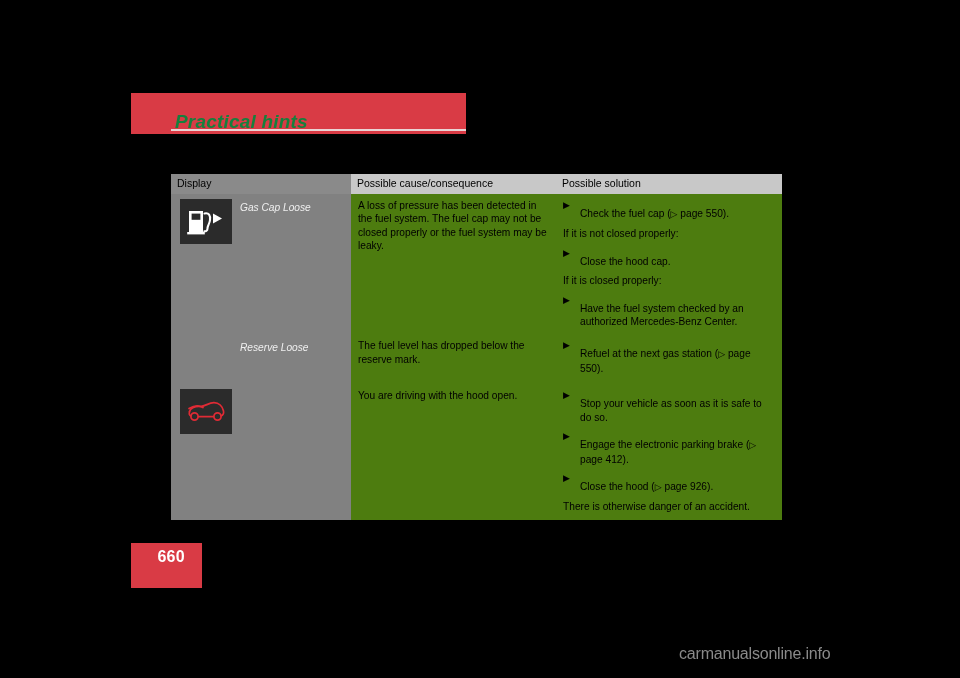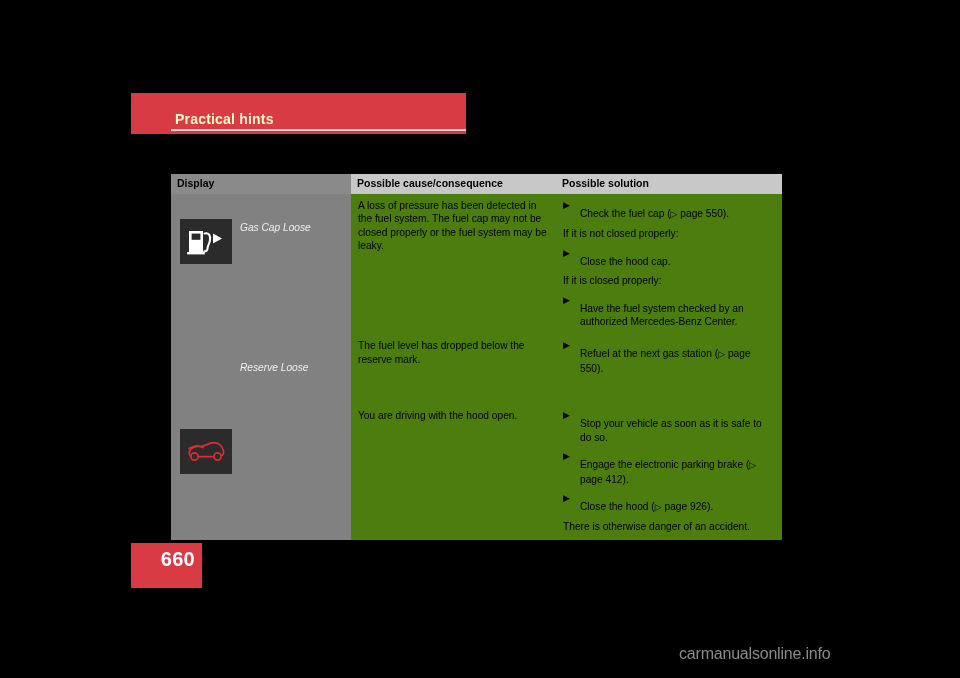--- a/index.html
+++ b/index.html
@@ -30,41 +30,42 @@
     left: 171px;
     top: 129px;
     width: 295px;
     height: 2px;
     background: #ead3d4;
   }
   #chapter-title {
     position: absolute;
     left: 175px;
     top: 111px;
-    font-size: 14px;
+    font-size: 19px;
     font-weight: bold;
-    color: #fef9c3;
+    color: #15803d;
     letter-spacing: 0.2px;
     white-space: nowrap;
+    font-style: italic;
   }
 
   
   #page-number-block {
     position: absolute;
     left: 131px;
     top: 543px;
     width: 71px;
     height: 45px;
     background: #d93b45;
   }
   #page-number {
     position: absolute;
-    right: 7px;
+    right: 17px;
     top: 5px;
-    font-size: 20px;
+    font-size: 16px;
     font-weight: bold;
     color: #ffffff;
     letter-spacing: 0.3px;
   }
 
   
   #watermark {
     position: absolute;
     left: 679px;
     top: 645px;
@@ -85,21 +86,21 @@
     background: #cacaca;
   }
   #fault-table col.c-display  { width: 180px; }
   #fault-table col.c-cause    { width: 205px; }
   #fault-table col.c-solution { width: 226px; }
 
   #fault-table th {
     text-align: left;
     vertical-align: top;
     font-size: 10.5px;
-    font-weight: bold;
+    font-weight: normal;
     color: #000000;
     background: #c8c8c8;
     padding: 3px 6px 4px 6px;
     height: 13px;
     line-height: 12px;
     border: 0;
   }
   #fault-table th.head-display {
     background: #8a8a8a;
   }
@@ -117,21 +118,20 @@
     background: #818181;
     padding: 0;
     position: relative;
   }
 
   .display-inner {
     display: flex;
     align-items: flex-start;
     padding: 5px 17px 0 0;
     min-height: 100px;
-    margin-top: 20px;
   }
   .row-compact .display-inner { min-height: 22px; padding-top: 5px; }
 
   .display-label {
     font-style: italic;
     font-size: 10.2px;
     color: #efefef;
     padding-top: 2px;
     padding-left: 8px;
     white-space: nowrap;

